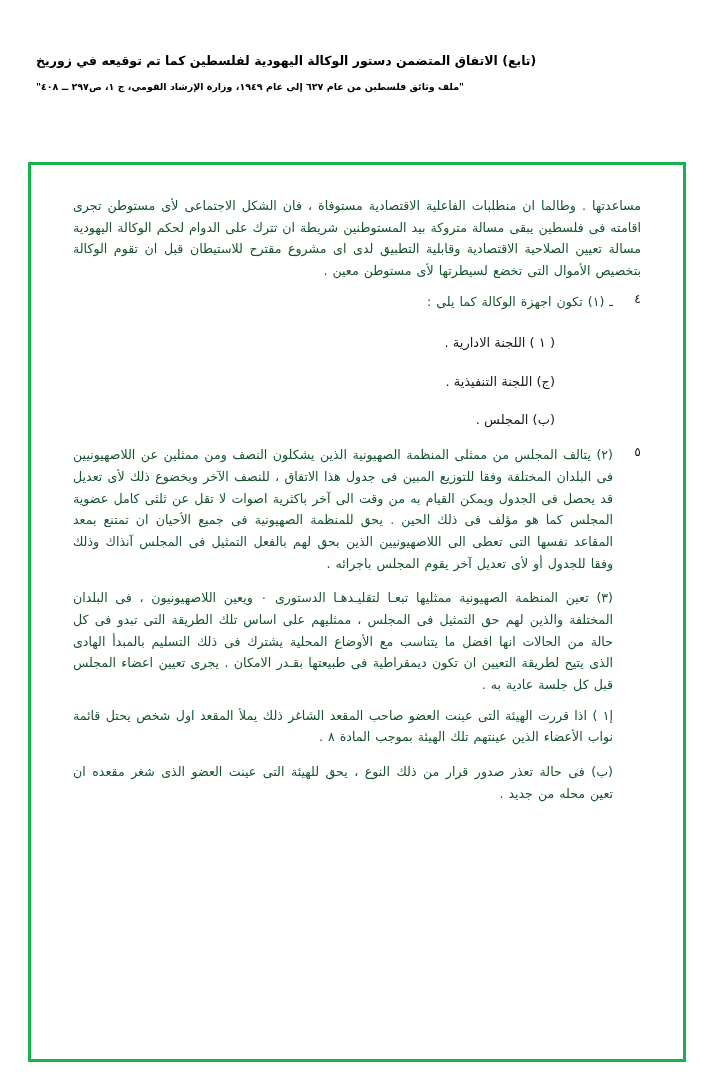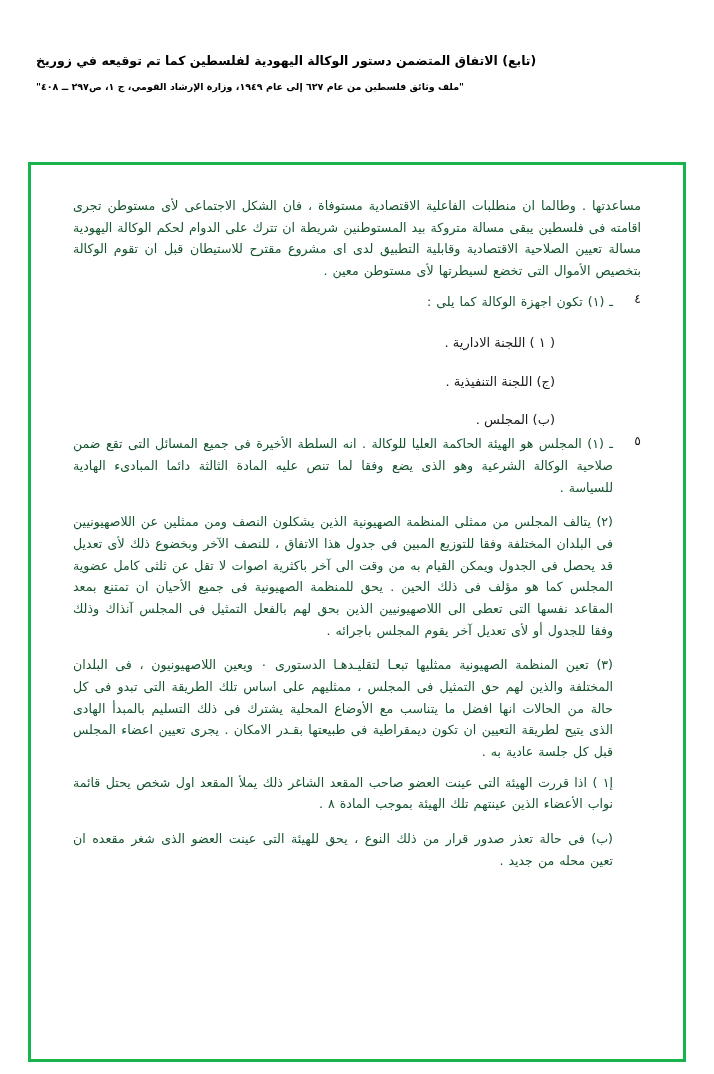--- a/index.html
+++ b/index.html
@@ -119,21 +119,20 @@
           <p class="para tight">ـ (١) تكون اجهزة الوكالة كما يلى :</p>
           <p class="list-line">( ١ ) اللجنة الادارية .</p>
           <p class="list-line">(ج) اللجنة التنفيذية .</p>
           <p class="list-line">(ب) المجلس .</p>
         </div>
       </div>
 
       <div class="block-with-marker gap-top">
         <span class="marker">٥</span>
         <div class="block-body">
-          <p class="para">ـ (١) المجلس هو الهيئة الحاكمة العليا للوكالة . انه السلطة الأخيرة فى جميع المسائل التى تقع ضمن صلاحية الوكالة الشرعية وهو الذى يضع وفقا لما تنص عليه المادة الثالثة دائما المبادىء الهادية للسياسة .</p>
           <p class="para gap-top">(٢) يتالف المجلس من ممثلى المنظمة الصهيونية الذين يشكلون النصف ومن ممثلين عن اللاصهيونيين فى البلدان المختلفة وفقا للتوزيع المبين فى جدول هذا الاتفاق ، للنصف الآخر وبخضوع ذلك لأى تعديل قد يحصل فى الجدول ويمكن القيام به من وقت الى آخر باكثرية اصوات لا تقل عن ثلثى كامل عضوية المجلس كما هو مؤلف فى ذلك الحين . يحق للمنظمة الصهيونية فى جميع الأحيان ان تمتنع بمعد المقاعد نفسها التى تعطى الى اللاصهيونيين الذين بحق لهم بالفعل التمثيل فى المجلس آنذاك وذلك وفقا للجدول أو لأى تعديل آخر يقوم المجلس باجرائه .</p>
           <p class="para gap-top">(٣) تعين المنظمة الصهيونية ممثليها تبعـا لتقليـدهـا الدستورى ٠ ويعين اللاصهيونيون ، فى البلدان المختلفة والذين لهم حق التمثيل فى المجلس ، ممثليهم على اساس تلك الطريقة التى تبدو فى كل حالة من الحالات انها افضل ما يتناسب مع الأوضاع المحلية يشترك فى ذلك التسليم بالمبدأ الهادى الذى يتيح لطريقة التعيين ان تكون ديمقراطية فى طبيعتها بقـدر الامكان . يجرى تعيين اعضاء المجلس قبل كل جلسة عادية به .</p>
           <p class="para">إ١ ) اذا قررت الهيئة التى عينت العضو صاحب المقعد الشاغر ذلك يملأ المقعد اول شخص يحتل قائمة نواب الأعضاء الذين عينتهم تلك الهيئة بموجب المادة ٨ .</p>
           <p class="para gap-top">(ب) فى حالة تعذر صدور قرار من ذلك النوع ، يحق للهيئة التى عينت العضو الذى شغر مقعده ان تعين محله من جديد .</p>
         </div>
       </div>
 
     </div>
   </div>
 

